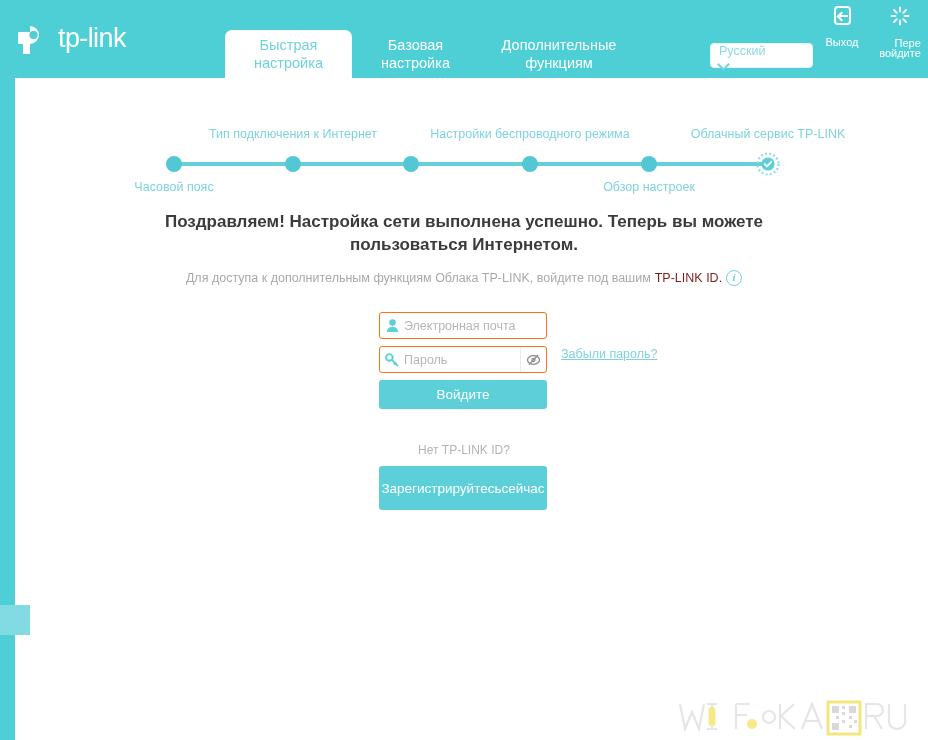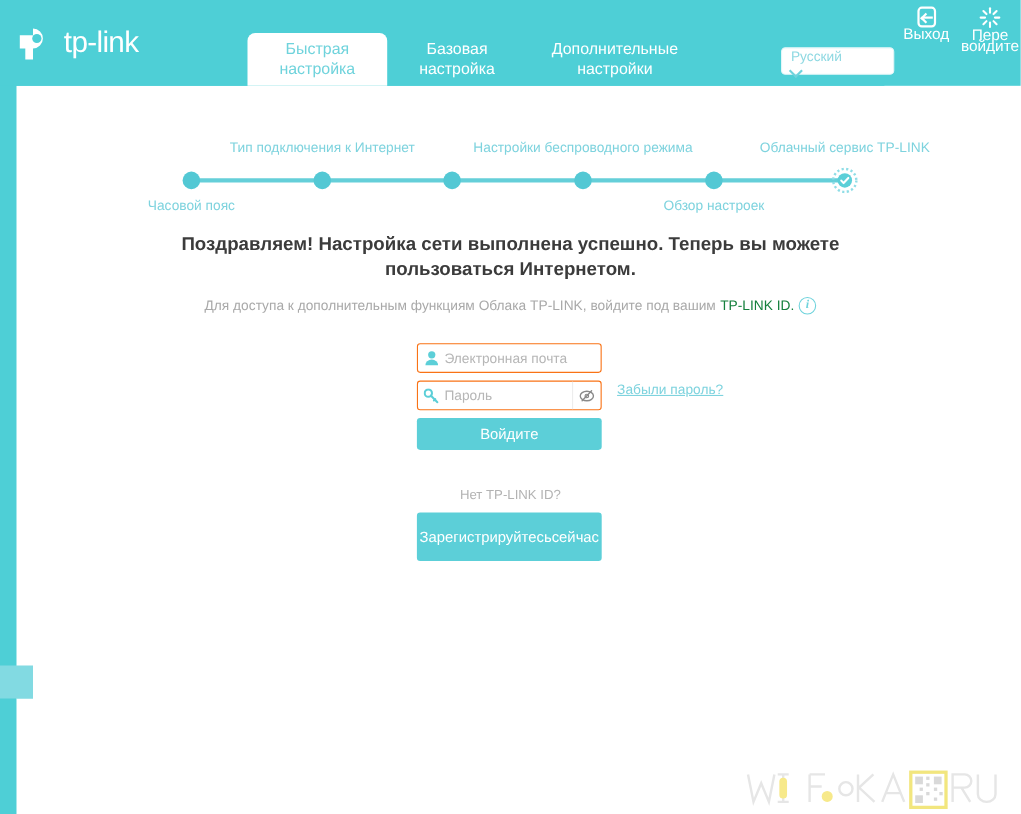--- a/index.html
+++ b/index.html
@@ -121,24 +121,24 @@
   }
   .hdr-act {
     width: 44px;
     display: flex;
     flex-direction: column;
     align-items: center;
     cursor: pointer;
     color: #ffffff;
   }
   .hdr-act .hdr-label {
-    font-size: 14px;
+    font-size: 11px;
     line-height: 10px;
-    text-align: center;
-    margin-top: 0;
+    text-align: right;
+    margin-top: 12px;
   }
   .ico-logout {
     width: 17px; height: 19px;
     border: 2px solid #ffffff;
     border-radius: 4px;
     position: relative;
   }
   .ico-logout::before {
     content: "";
     position: absolute;
@@ -223,21 +223,21 @@
     margin: 14px auto 0;
     text-align: center;
     font-size: 12.5px;
     color: #a9a9a9;
     display: flex;
     justify-content: center;
     align-items: center;
     gap: 4px;
   }
   .tplink-id-link {
-    color: #15803d;
+    color: #7f1d1d;
     cursor: pointer;
   }
   .info-icon {
     width: 16px; height: 16px;
     border: 1.6px solid #6fd3dc;
     border-radius: 50%;
     color: #6fd3dc;
     font-size: 11px;
     font-weight: bold;
     font-style: italic;
@@ -374,21 +374,21 @@
       <div class="tab active">
         <span>Быстрая</span>
         <span>настройка</span>
       </div>
       <div class="tab">
         <span>Базовая</span>
         <span>настройка</span>
       </div>
       <div class="tab" style="width:160px;margin-top:40px;">
         <span>Дополнительные</span>
-        <span>настройки</span>
+        <span>функциям</span>
       </div>
     </div>
 
     <div class="lang-select">
       <span class="lang-text">Русский</span>
       <span class="chev"></span>
     </div>
 
     <div class="hdr-actions">
       <div class="hdr-act">

